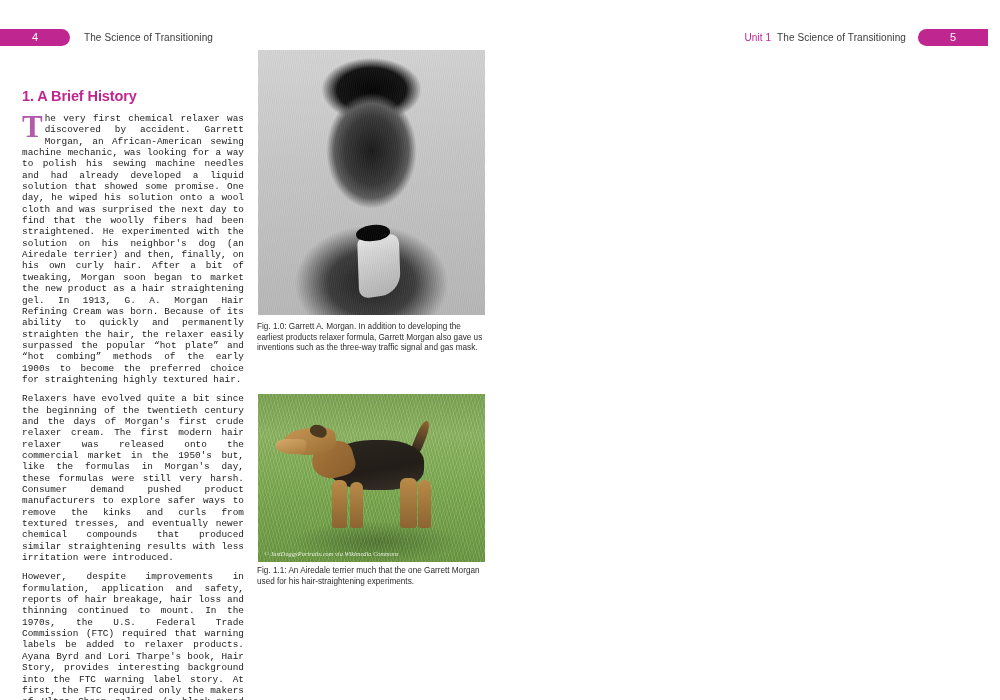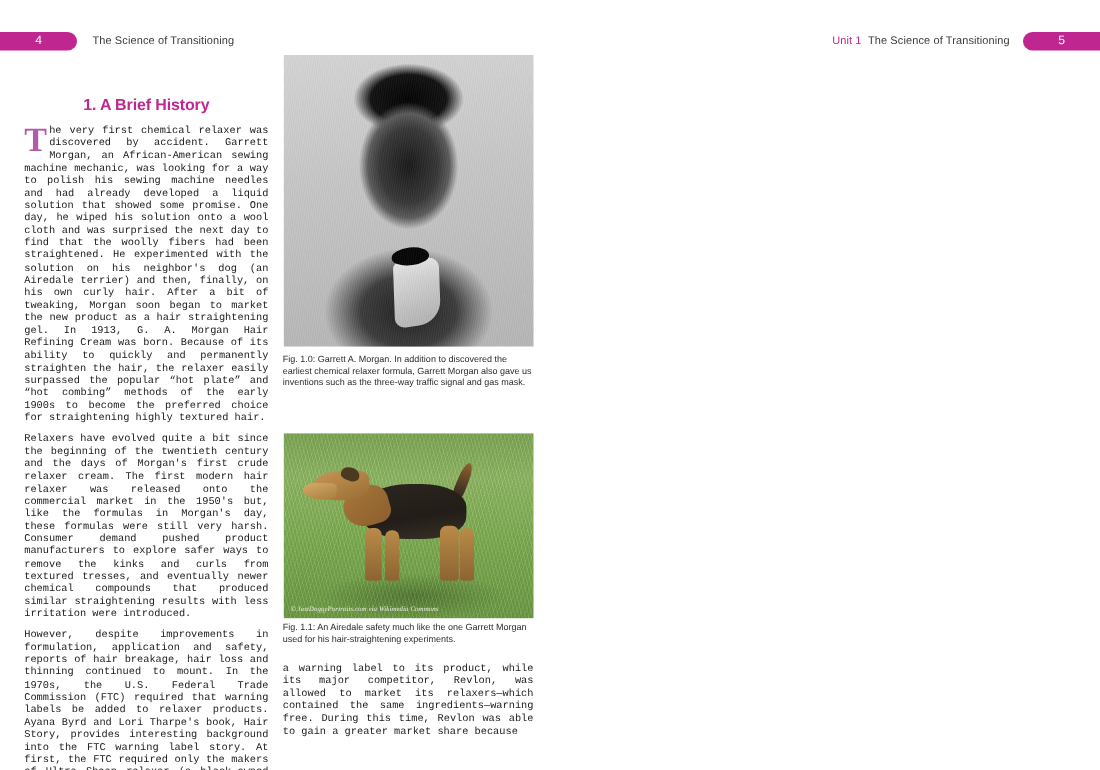--- a/index.html
+++ b/index.html
@@ -10,42 +10,42 @@
     position:relative;
   }
   .spread{position:absolute;inset:0;display:flex;}
   .page{position:relative;width:500px;height:700px;box-sizing:border-box;}
   .page.left{padding:0;}
   .page.right{padding:0;}
 
   
   .runhead{position:absolute;top:26px;height:22px;display:flex;align-items:center;}
   .runhead.left{left:0;}
-  .runhead.right{right:0;justify-content:center;}
+  .runhead.right{right:12px;justify-content:center;}
   .folio{
     background:#c0268f;color:#ffffff;
     font-family:"Liberation Sans",sans-serif;
     font-size:11px;font-weight:400;
     width:70px;height:17px;line-height:17px;text-align:center;
   }
   .folio.l{border-top-right-radius:9px;border-bottom-right-radius:9px;margin-left:0;}
   .folio.r{border-top-left-radius:9px;border-bottom-left-radius:9px;}
   .runtitle{
     font-family:"Liberation Sans",sans-serif;
     font-size:10px;color:#3b3b3b;letter-spacing:.1px;
   }
   .runhead.left .runtitle{margin-left:14px;}
   .runhead.right .runtitle{margin-right:12px;}
   .runtitle .unit{color:#c0268f;}
 
   
   h2.sec{
     font-family:"Liberation Sans",sans-serif;
     color:#c0268f;font-size:14.5px;font-weight:bold;
-    margin:0;letter-spacing:-.1px;text-align:center;
+    margin:0;letter-spacing:-.1px;
   }
 
   
   .body{
     font-family:Liberation Mono, monospace;
     font-size:9.4px;line-height:11.35px;
     text-align:justify;color:#1a1a1a;
     -webkit-hyphens:auto;hyphens:auto;
   }
   .body p{margin:0 0 8px 0;}
@@ -183,44 +183,41 @@
         <p>However, despite improvements in formulation, application and safety, reports of hair breakage, hair loss and thinning continued to mount. In the 1970s, the U.S. Federal Trade Commission (FTC) required that warning labels be added to relaxer products. Ayana Byrd and Lori Tharpe's book, Hair Story, provides interesting background into the FTC warning label story. At first, the FTC required only the makers of Ultra Sheen relaxer (a black-owned company) to add</p>
       </div>
     </div>
 
     <div class="photo portrait corners">
       <div class="cmark"></div>
       <div class="collar"></div>
       <div class="bowtie"></div>
       <div class="grain"></div>
     </div>
-    <div class="colB-cap0 caption">Fig. 1.0: Garrett A. Morgan. In addition to discovered the earliest chemical relaxer formula, Garrett Morgan also gave us inventions such as the three-way traffic signal and gas mask.</div>
+    <div class="colB-cap0 caption">Fig. 1.0: Garrett A. Morgan. In addition to developing the earliest products relaxer formula, Garrett Morgan also gave us inventions such as the three-way traffic signal and gas mask.</div>
 
     <div class="photo terrier corners">
       <div class="cmark"></div>
       <div class="speck"></div>
       <div class="dog">
         <div class="tail"></div>
         <div class="torso"></div>
         <div class="legbl"></div>
         <div class="legbr"></div>
         <div class="legfl"></div>
         <div class="legfr"></div>
         <div class="neck"></div>
         <div class="head"></div>
         <div class="ear"></div>
         <div class="snout"></div>
       </div>
       <div class="wmark">© JustDoggyPortraits.com via Wikimedia Commons</div>
     </div>
-    <div class="colB-cap1 caption">Fig. 1.1: An Airedale safety much like the one Garrett Morgan used for his hair-straightening experiments.</div>
-
-    <div class="colB-text body">
-      <p>a warning label to its product, while its major competitor, Revlon, was allowed to market its relaxers—which contained the same ingredients—warning free. During this time, Revlon was able to gain a greater market share because</p>
-    </div>
+    <div class="colB-cap1 caption">Fig. 1.1: An Airedale terrier much that the one Garrett Morgan used for his hair-straightening experiments.</div>
+
   </div>
 
   <div class="page right">
 
     <div class="runhead right">
       <div class="runtitle"><span class="unit">Unit 1</span>&nbsp;&nbsp;<span>The Science of Transitioning</span></div>
       <div class="folio r">5</div>
     </div>
 
   </div>

